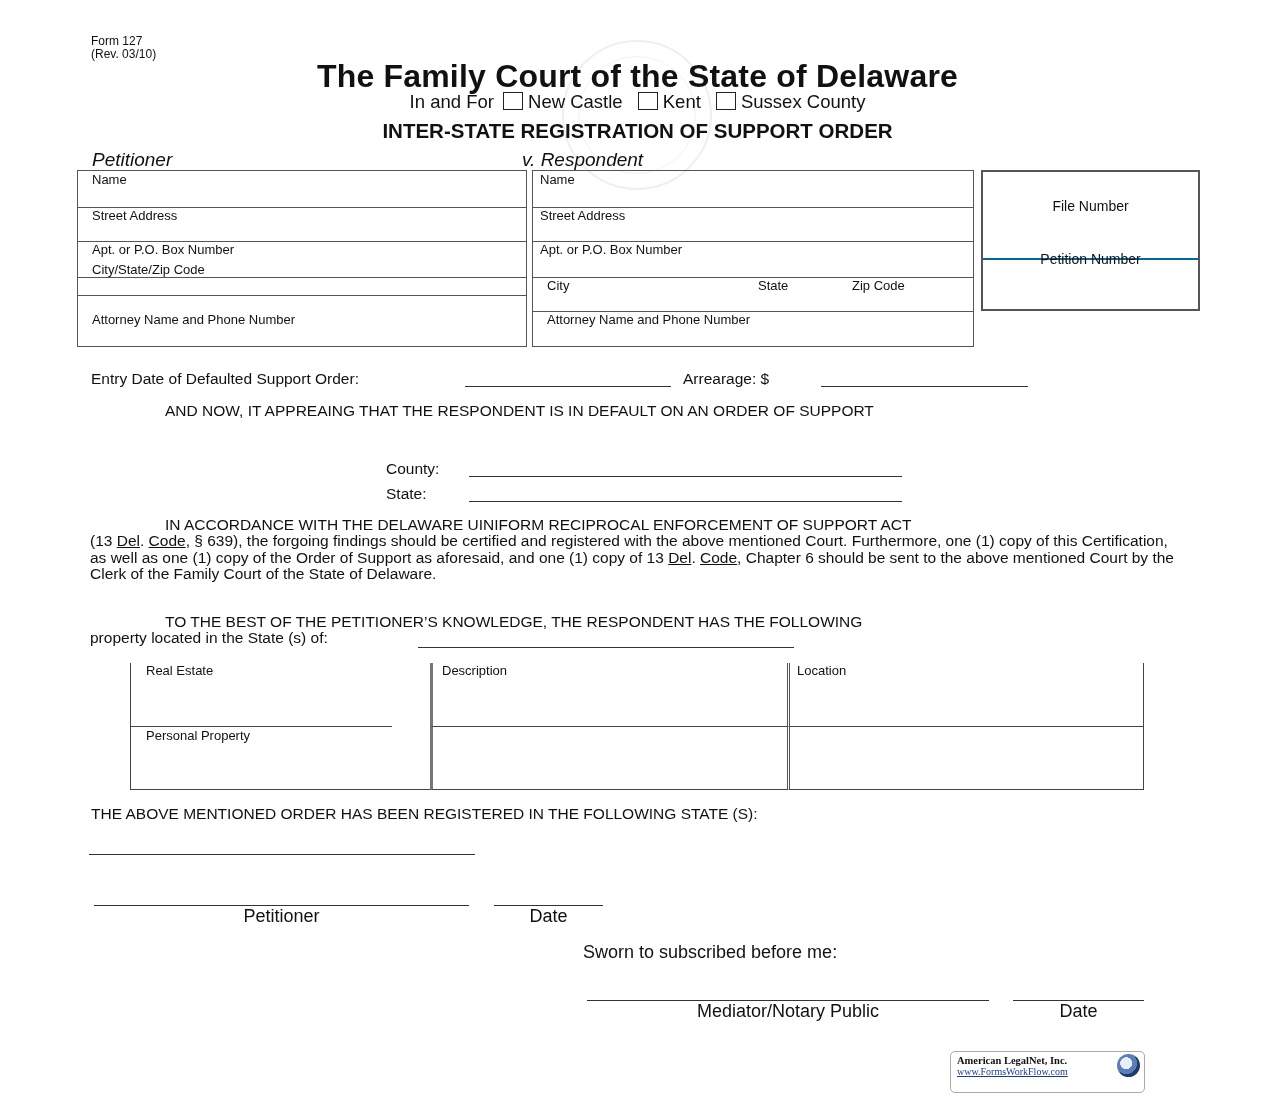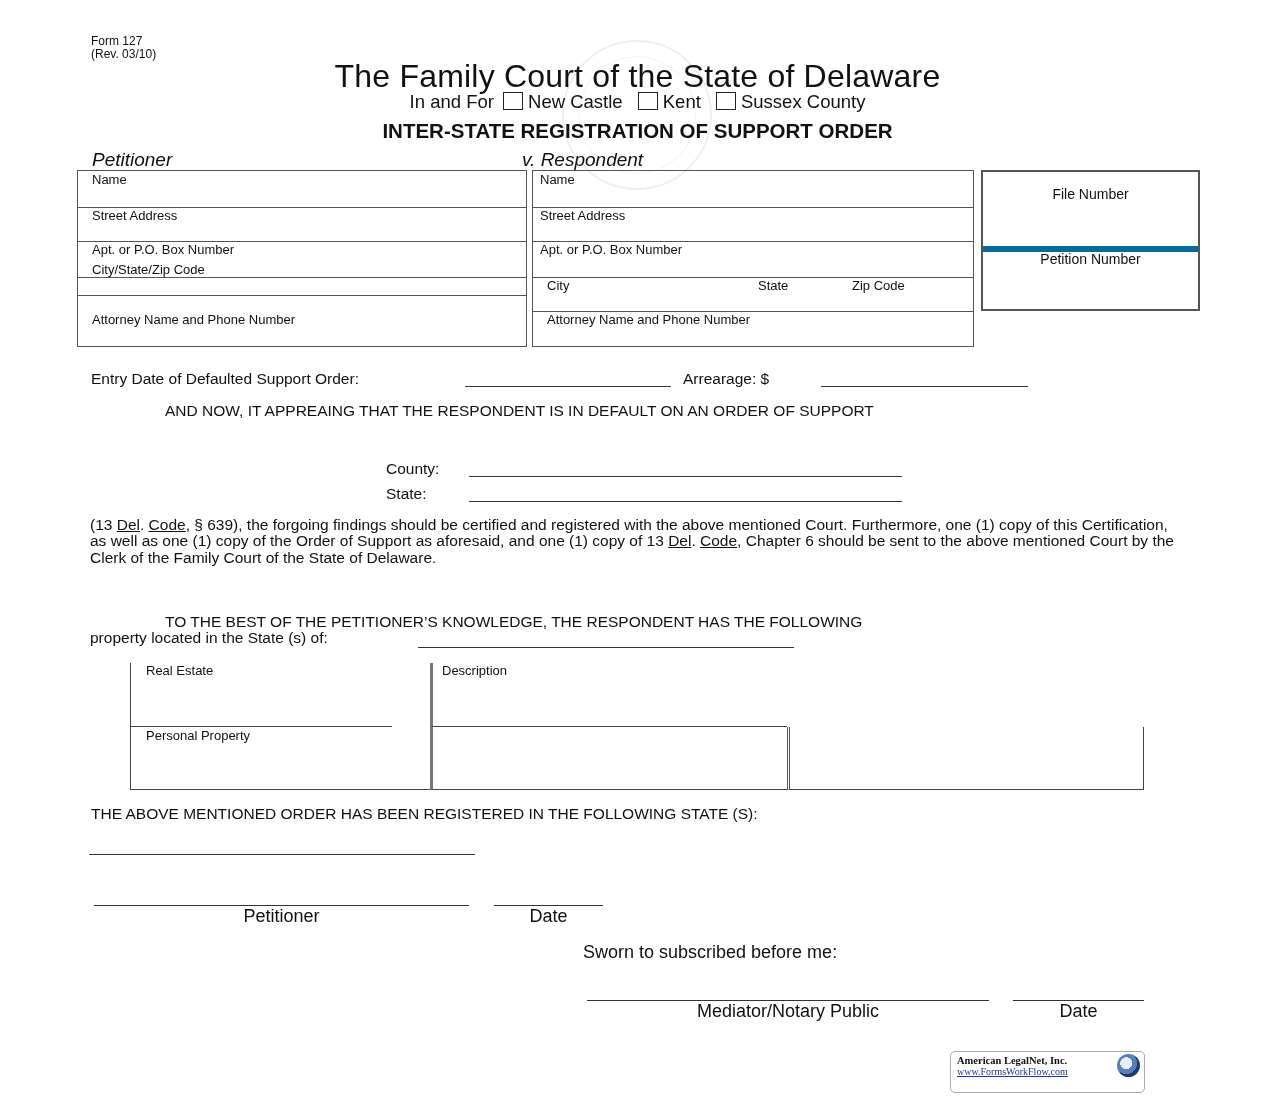--- a/index.html
+++ b/index.html
@@ -4,21 +4,21 @@
 <style>
   html, body { margin:0; padding:0; background:#ffffff; }
   body { width:1275px; height:1100px; position:relative; overflow:hidden;
          font-family:"Liberation Sans", sans-serif; color:#111; }
   .abs { position:absolute; }
   .formno { left:91px; top:35px; font-size:12px; line-height:13px; }
   .seal { left:562px; top:40px; width:150px; height:150px; border-radius:50%;
           border:2px solid #efefef; box-sizing:border-box; }
   .seal::after { content:""; position:absolute; left:14px; top:14px; right:14px; bottom:14px;
           border-radius:50%; border:1px solid #f2f2f2; }
-  .title { left:0; width:1275px; top:58px; text-align:center; font-size:32px; font-weight:normal; letter-spacing:0.2px; }
+  .title { left:0; width:1275px; top:58px; text-align:center; font-size:32px; font-weight:bold; letter-spacing:0.2px; }
   .county-line { left:0; width:1275px; top:91px; text-align:center; font-size:18.5px; }
   .cb { display:inline-block; width:18px; height:16px; border:1px solid #222; vertical-align:-2px; margin:0 5px 0 4px; }
   .subtitle { left:0; width:1275px; top:119px; text-align:center; font-size:20.5px; font-weight:bold; }
   .party { font-style:italic; font-size:19px; top:149px; }
   .box { border:1.5px solid #555; box-sizing:border-box; }
   .row { position:absolute; left:0; right:0; border-bottom:1px solid #555; font-size:13px; }
   .row:last-child { border-bottom:none; }
   .row span { position:absolute; top:1px; }
   .fbox { border:2px solid #555; box-sizing:border-box; }
   .fbox .cell { position:absolute; left:0; right:0; text-align:center; font-size:14px; }
@@ -93,21 +93,21 @@
     <span style="left:14px">City</span>
     <span style="left:225px">State</span>
     <span style="left:319px">Zip Code</span>
   </div>
   <div class="row" style="top:140px; height:36px;">
       <span style="left:14px">Attorney Name and Phone Number</span>
     </div>
 </div>
 
 <div class="abs fbox" style="left:981px; top:170px; width:219px; height:141px;">
-  <div class="cell" style="top:4px; height:70px; border-bottom:6px solid #0369a1;">
+  <div class="cell" style="top:16px; height:70px; border-bottom:2px solid #0369a1;">
     <div style="margin-top:10px">File Number</div>
   </div>
   <div class="cell" style="top:72px; height:66px;">
     <div style="margin-top:7px">Petition Number</div>
   </div>
 </div>
 
 <div class="abs line-text" style="left:91px; top:370px;">Entry Date of Defaulted Support Order:</div>
 <div class="hr" style="left:465px; top:386px; width:206px;"></div>
 <div class="abs line-text" style="left:683px; top:370px;">Arrearage:  $</div>
@@ -116,35 +116,39 @@
 <div class="abs para" style="top:403px;">
   <div class="indent">AND NOW, IT APPREAING THAT THE RESPONDENT IS IN DEFAULT ON AN ORDER OF SUPPORT</div>
 </div>
 
 <div class="abs line-text" style="left:386px; top:460px;">County:</div>
 <div class="hr" style="left:469px; top:476px; width:433px;"></div>
 <div class="abs line-text" style="left:386px; top:485px;">State:</div>
 <div class="hr" style="left:469px; top:501px; width:433px;"></div>
 
 <div class="abs para" style="top:517px;">
+  <div class="indent">IN ACCORDANCE WITH THE DELAWARE UINIFORM RECIPROCAL ENFORCEMENT OF SUPPORT ACT</div>
   <div><span>(13 </span><u>Del</u><span>. </span><u>Code</u><span>, § 639), the forgoing findings should be certified and registered with the above mentioned Court. Furthermore, one (1) copy of this Certification, as well as one (1) copy of the Order of Support as aforesaid, and one (1) copy of 13 </span><u>Del</u><span>. </span><u>Code</u><span>, Chapter 6 should be sent to the above mentioned Court by the Clerk of the Family Court of the State of Delaware.</span></div>
 </div>
 
 <div class="abs para" style="top:614px;">
   <div class="indent">TO THE BEST OF THE PETITIONER’S KNOWLEDGE, THE RESPONDENT HAS THE FOLLOWING</div>
   <div>property located in the State (s) of:</div>
 </div>
 <div class="hr" style="left:418px; top:647px; width:376px;"></div>
 
 <div class="abs ptable">
   <div class="pcell" style="left:0; top:0; width:262px; height:64px; border-left:1px solid #444; border-bottom:1px solid #444;">
     <span style="position:absolute; left:15px; top:0;">Real Estate</span>
   </div>
   <div class="pcell" style="left:300px; top:0; width:357px; height:64px; border-left:3px solid #777; border-bottom:1px solid #444;">
     <span style="position:absolute; left:9px; top:0;">Description</span>
+  </div>
+  <div class="pcell" style="left:657px; top:0; width:357px; height:64px; border-left:3px double #555; border-right:1px solid #444; border-bottom:1px solid #444;">
+    <span style="position:absolute; left:7px; top:0;">Location</span>
   </div>
   <div class="pcell" style="left:0; top:64px; width:300px; height:63px; border-left:1px solid #444; border-bottom:1px solid #444;">
     <span style="position:absolute; left:15px; top:1px;">Personal Property</span>
   </div>
   <div class="pcell" style="left:300px; top:64px; width:357px; height:63px; border-left:3px solid #777; border-bottom:1px solid #444;"></div>
   <div class="pcell" style="left:657px; top:64px; width:357px; height:63px; border-left:3px double #555; border-right:1px solid #444; border-bottom:1px solid #444;"></div>
 </div>
 
 <div class="abs line-text" style="left:91px; top:805px;">THE ABOVE MENTIONED ORDER HAS BEEN REGISTERED IN THE FOLLOWING STATE (S):</div>
 <div class="hr" style="left:89px; top:854px; width:386px;"></div>

